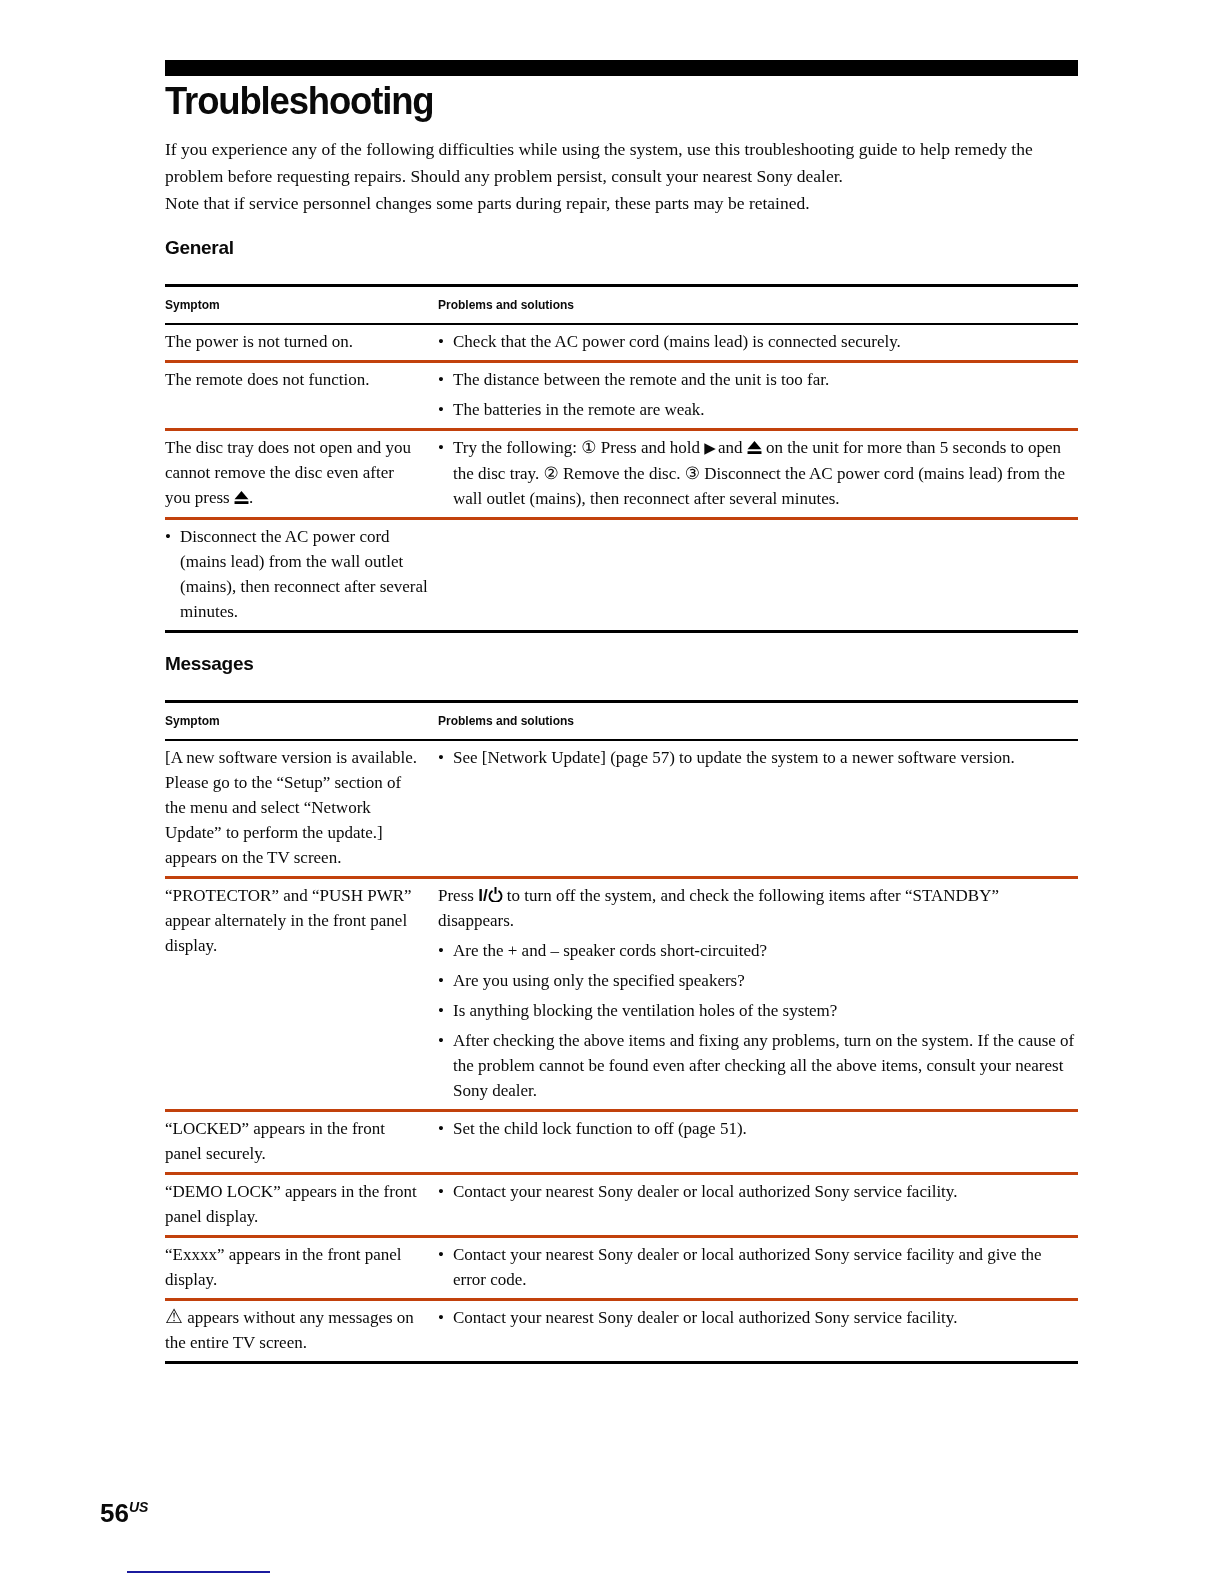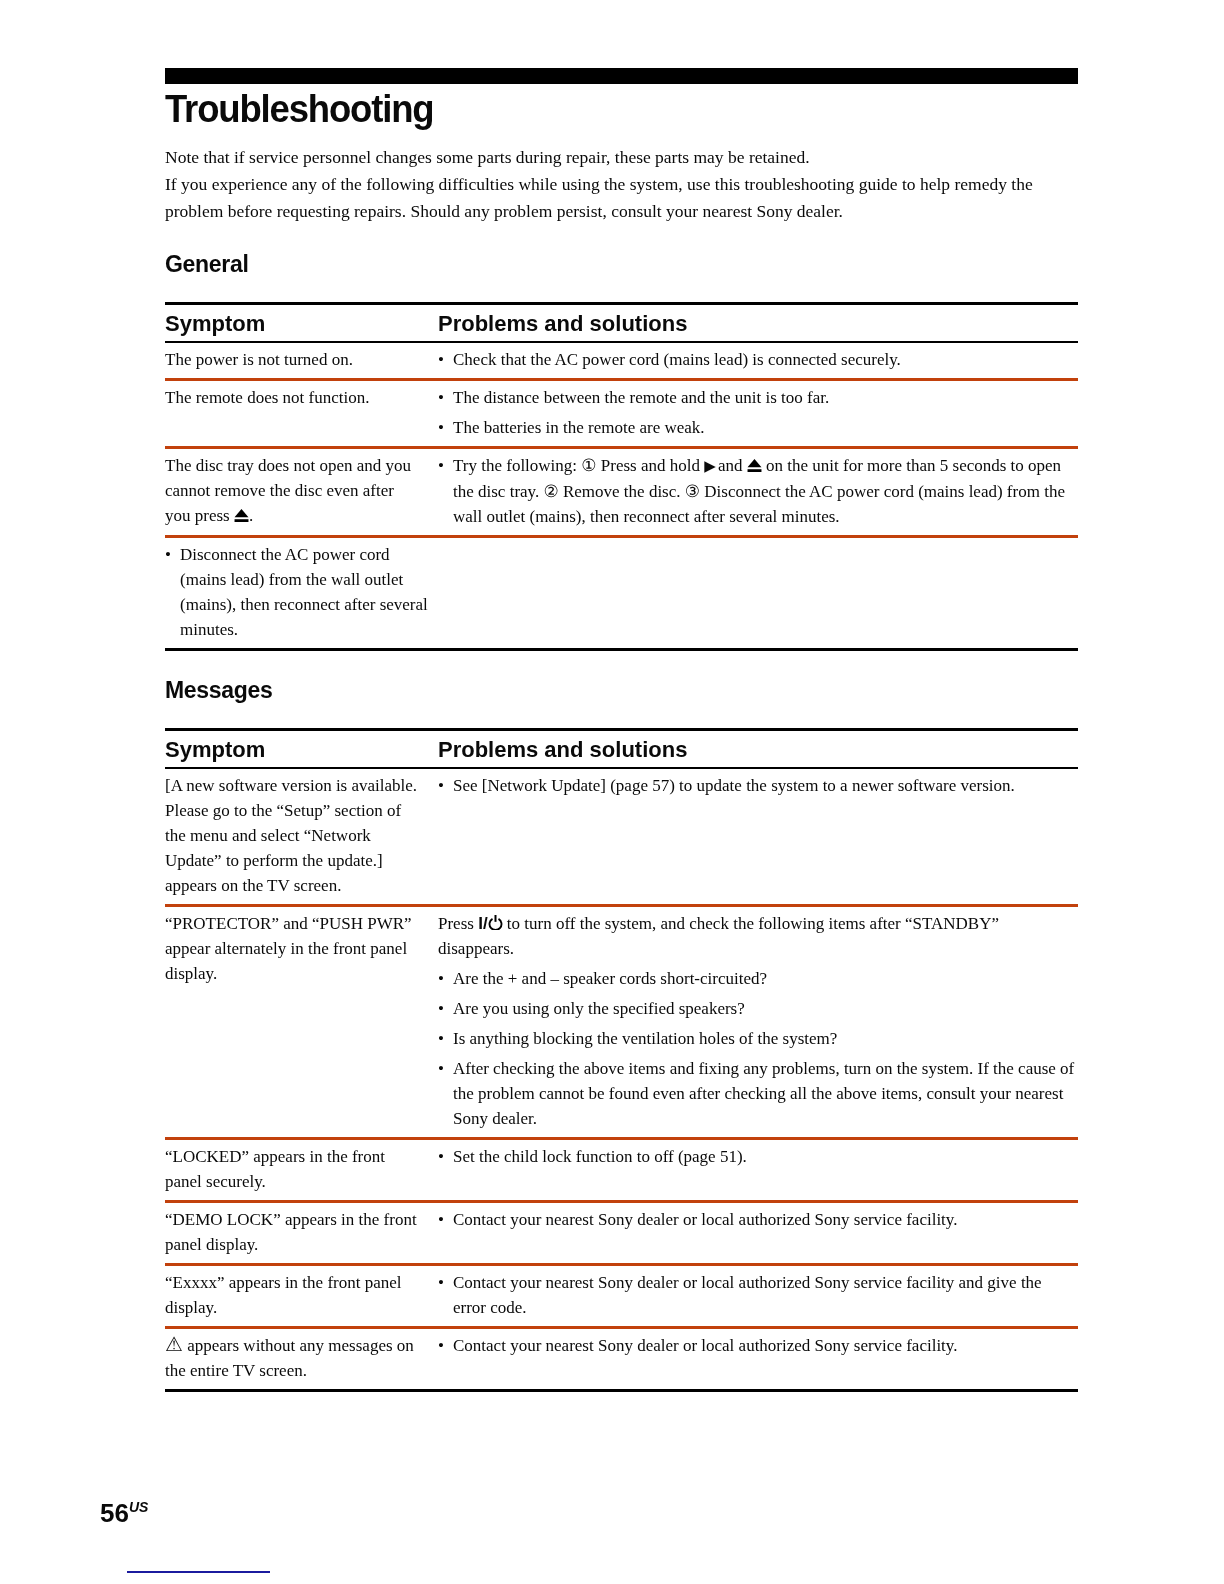--- a/index.html
+++ b/index.html
@@ -2,40 +2,40 @@
 <html><head>
 <meta charset="utf-8">
 <style>
   * { margin:0; padding:0; box-sizing:border-box; }
   html,body { background:#ffffff; }
   body {
     width:1224px; height:1584px; position:relative;
     font-family:"Liberation Serif", serif; color:#0a0a0a;
     overflow:hidden;
   }
-  .content { position:absolute; left:165px; top:68px; width:913px; }
+  .content { position:absolute; left:165px; top:60px; width:913px; }
   .title-bar { height:16px; background:#000; }
   h1.page-title {
     font-family:"Liberation Sans", sans-serif; font-weight:bold;
     font-size:38px; letter-spacing:-1.2px; margin-top:5px; line-height:1.1;
     transform:scaleX(.96); transform-origin:left;
   }
   .intro { margin-top:13px; font-size:17.5px; line-height:27px; }
   h2.section-heading {
     font-family:"Liberation Sans", sans-serif; font-weight:bold;
-    font-size:23px; letter-spacing:-0.3px; margin-top:27px; line-height:1.1;
+    font-size:19px; letter-spacing:-0.3px; margin-top:21px; line-height:1.1;
   }
   .tbl {
     margin-top:25px; border-top:3px solid #000; border-bottom:3px solid #000;
     font-size:17px; line-height:25px;
   }
   .t-head {
     display:grid; grid-template-columns:273px 1fr;
     border-bottom:2px solid #000;
-    font-family:"Liberation Sans", sans-serif; font-weight:bold; font-size:22px;
+    font-family:"Liberation Sans", sans-serif; font-weight:bold; font-size:12px;
     padding:6px 0 5px;
   }
   .t-row {
     display:grid; grid-template-columns:273px 1fr;
     border-bottom:3px solid #c2410c; padding:4px 0 6px;
   }
   .t-row:last-child { border-bottom:none; }
   .cell-symptom { padding-right:18px; }
   .cell-solutions { padding-right:2px; }
   .sol { position:relative; }
@@ -54,22 +54,22 @@
   .footer-num sup { font-size:14px; font-style:italic; vertical-align:super; letter-spacing:0; }
   .footer-line { position:absolute; left:127px; top:1571px; width:143px; height:2px; background:#1b1b9e; }
 </style>
 </head>
 <body>
 
 <div class="content">
   <div class="title-bar" style="background: rgb(0, 0, 0);"></div>
   <h1 class="page-title">Troubleshooting</h1>
   <div class="intro">
+    <p>If you experience any of the following difficulties while using the system, use this troubleshooting guide to help remedy the problem before requesting repairs. Should any problem persist, consult your nearest Sony dealer.</p>
     <p>Note that if service personnel changes some parts during repair, these parts may be retained.</p>
-    <p>If you experience any of the following difficulties while using the system, use this troubleshooting guide to help remedy the problem before requesting repairs. Should any problem persist, consult your nearest Sony dealer.</p>
   </div>
 
   <section>
     <h2 class="section-heading">General</h2>
     <div class="tbl">
       <div class="t-head">
         <div>Symptom</div>
         <div>Problems and solutions</div>
       </div>
       <div class="t-body">

